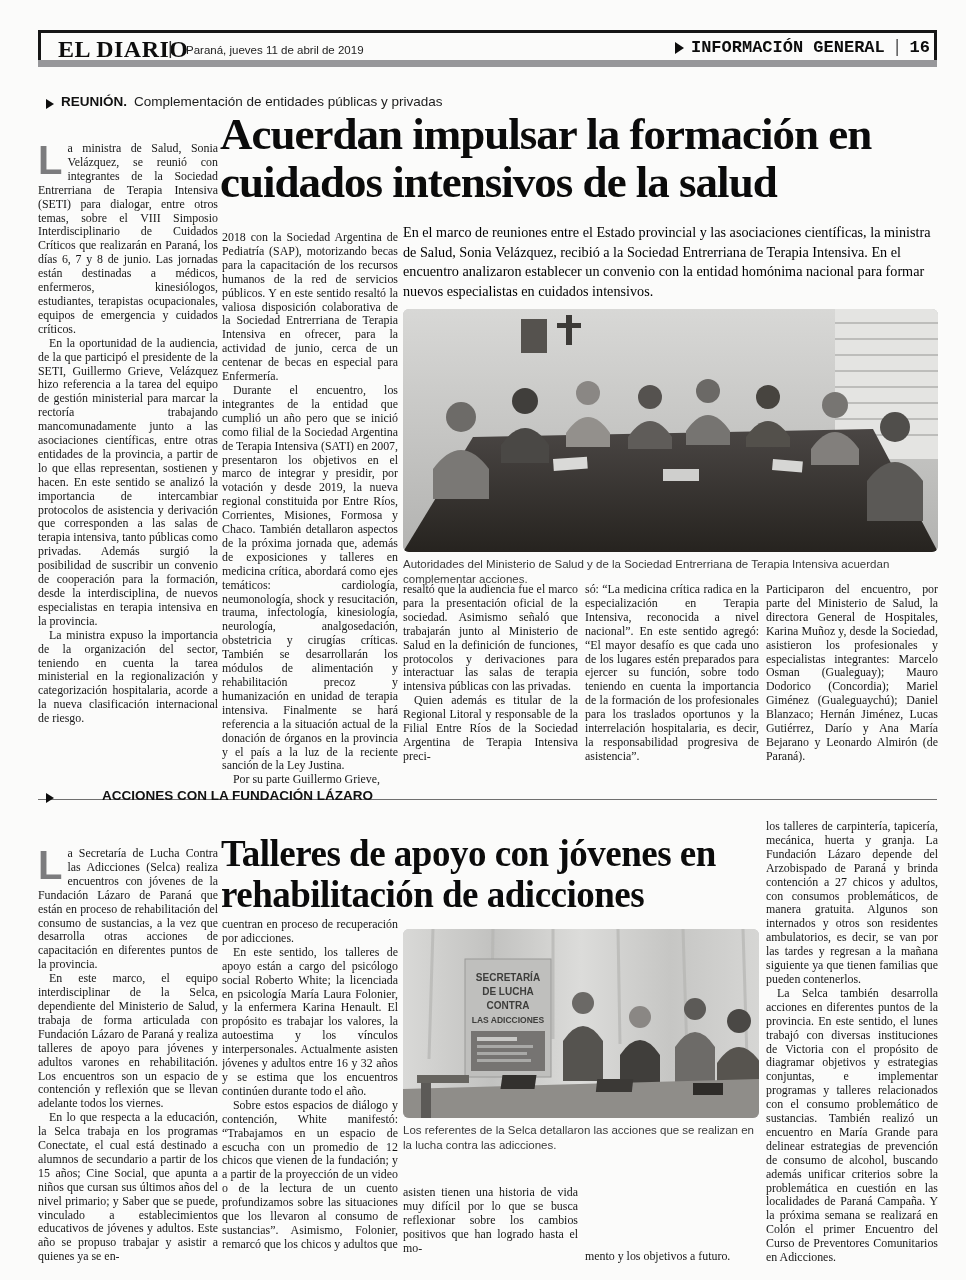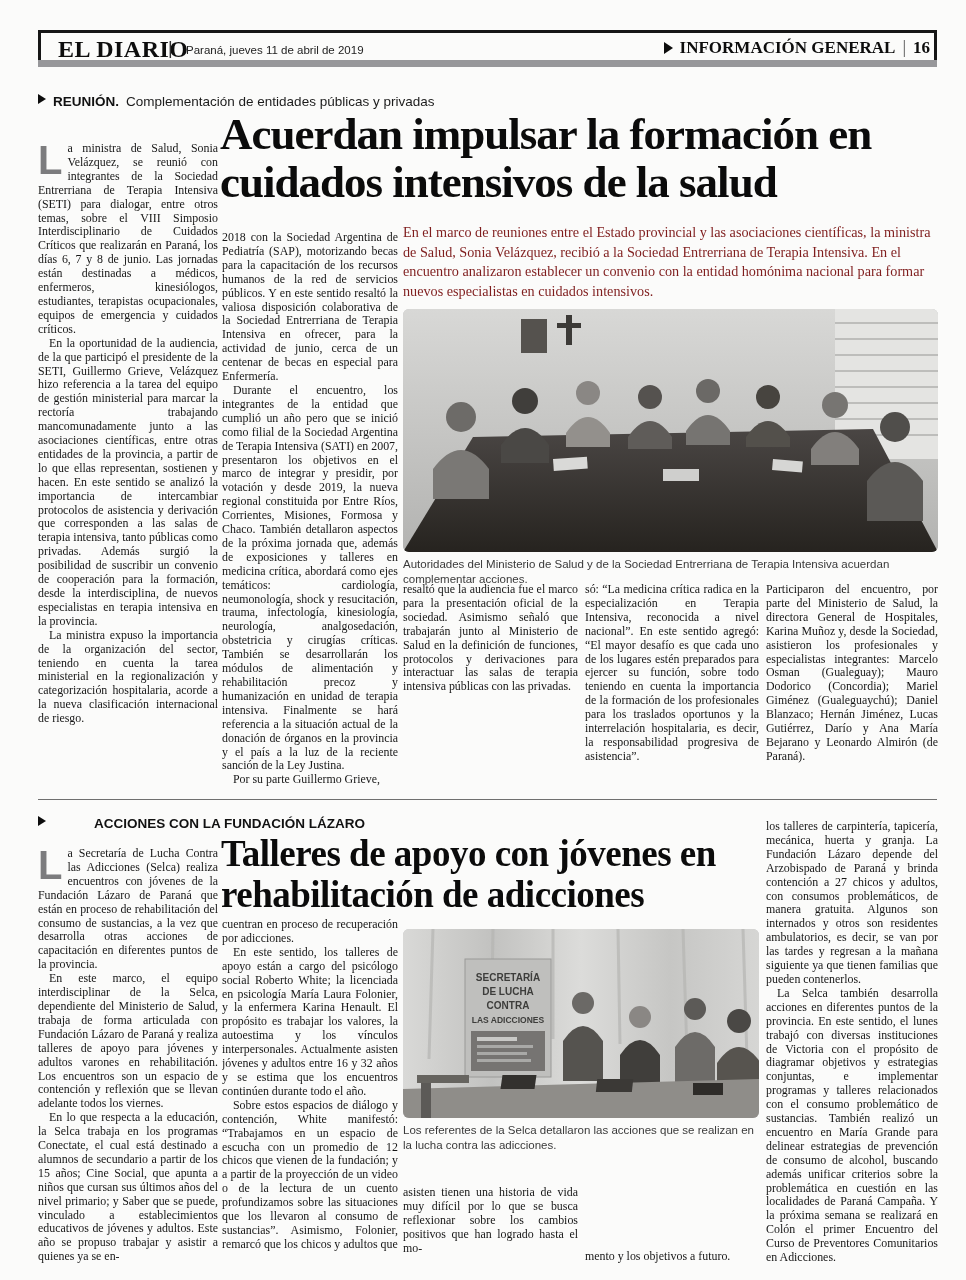--- a/index.html
+++ b/index.html
@@ -7,38 +7,38 @@
        font-family:"Liberation Serif",serif;color:#111;overflow:hidden;}
   .abs{position:absolute;}
   
   .top-rule{left:38px;top:30px;width:899px;height:3px;background:#161616;}
   .tick{top:30px;width:3px;height:34px;background:#161616;}
   .tick.l{left:38px;} .tick.r{left:934px;}
   .brand{left:58px;top:36px;font-family:"Liberation Serif",serif;font-weight:bold;
          font-size:24px;letter-spacing:.5px;color:#0d0d0d;}
   .brand-sep{left:168px;top:38px;font-size:18px;color:#333;font-family:"Liberation Sans",sans-serif;}
   .dateline{left:186px;top:44px;font-family:"Liberation Sans",sans-serif;font-size:11.5px;color:#222;}
-  .section-head{right:36px;top:38px;font-family:Liberation Serif, serif;font-weight:bold;
+  .section-head{right:36px;top:38px;font-family:Liberation Mono, monospace;font-weight:bold;
                 font-size:17px;color:#0d0d0d;display:flex;align-items:center;gap:7px;}
   .section-head .pipe{font-weight:normal;color:#555;font-size:18px;margin-top:-2px;}
   .arrow{display:inline-block;width:0;height:0;border-top:6px solid transparent;
          border-bottom:6px solid transparent;border-left:9px solid #0d0d0d;}
   .gray-bar{left:38px;top:60px;width:899px;height:7px;background:#97979a;}
   
   .kicker{font-family:"Liberation Sans",sans-serif;font-size:13.5px;color:#111;
-          display:flex;align-items:flex-start;gap:7px;}
+          display:flex;align-items:flex-end;gap:7px;margin-left:8px;}
   .kicker .arrow{border-top-width:5px;border-bottom-width:5px;border-left-width:8px;}
   .kicker b{font-weight:bold;}
   .kicker .rest{font-weight:normal;color:#1c1c1c;}
   
   .headline{font-family:"Liberation Serif",serif;font-weight:bold;color:#0b0b0b;
             letter-spacing:-1px;}
   .h1a{left:220px;top:110px;width:720px;font-size:45px;line-height:48px;}
   .h2a{left:221px;top:833px;width:540px;font-size:37px;line-height:41px;letter-spacing:-0.5px;}
-  .lead{left:403px;top:223px;width:535px;font-size:14.2px;line-height:19.5px;color:#7f1d1d;}
+  .lead{left:403px;top:223px;width:535px;font-size:14.2px;line-height:19.5px;color:#000000;}
   
   .col{font-size:11.9px;line-height:13.9px;text-align:justify;color:#161616;
        overflow:hidden;hyphens:auto;-webkit-hyphens:auto;}
   .col p{margin:0;}
   .col p + p{text-indent:11px;}
   .dropcap{float:left;font-family:"Liberation Sans",sans-serif;font-weight:bold;
            font-size:40px;line-height:33px;color:#7c7c7e;padding:2px 5px 0 0;}
   .a1c1{left:38px;top:142px;width:180px;height:656px;}
   .a1c2{left:222px;top:231px;width:176px;height:562px;}
   .a1c3{left:403px;top:583px;width:175px;height:212px;}
@@ -52,21 +52,21 @@
   
   .photo{background:#c9c9c9;overflow:hidden;border-radius:6px;}
   .photo1{left:403px;top:309px;width:535px;height:243px;}
   .photo2{left:403px;top:929px;width:356px;height:189px;}
   .caption{font-family:"Liberation Sans",sans-serif;font-size:11.5px;line-height:14.5px;
            color:#3a3a3a;}
   .cap1{left:403px;top:557px;width:535px;}
   .cap2{left:403px;top:1123px;width:356px;}
   .divider{left:38px;top:799px;width:899px;height:1px;background:#6f6f6f;}
   .k1{left:38px;top:94px;}
-  .k2{left:38px;top:816px;gap:48px;}
+  .k2{left:38px;top:788px;gap:48px;}
 </style>
 </head>
 <body>
 
 <div class="abs top-rule"></div>
 <div class="abs tick l"></div>
 <div class="abs tick r"></div>
 <div class="abs brand">EL DIARIO</div>
 <div class="abs brand-sep">|</div>
 <div class="abs dateline">Paraná, jueves 11 de abril de 2019</div>
@@ -153,20 +153,21 @@
         <path d="M408 140 q24 -34 48 0 l0 16 -48 0 z" fill="#827f7c"></path>
       <circle cx="492" cy="118" r="15" fill="#504e4b"></circle>
         <path d="M464 172 q28 -38 56 0 l0 40 -56 0 z" fill="#5b5956"></path>
     </g>
   </svg>
 </div>
 <div class="abs caption cap1">Autoridades del Ministerio de Salud y de la Sociedad Entrerriana de Terapia Intensiva acuerdan complementar acciones.</div>
 
 <div class="abs col a1c3">
   <p>resaltó que la audiencia fue el marco para la presentación oficial de la sociedad. Asimismo señaló que trabajarán junto al Ministerio de Salud en la definición de funciones, protocolos y derivaciones para interactuar las salas de terapia intensiva públicas con las privadas.</p>
+  <p>Quien además es titular de la Regional Litoral y responsable de la Filial Entre Ríos de la Sociedad Argentina de Terapia Intensiva preci-</p>
 </div>
 <div class="abs col a1c4">
   <p>só: “La medicina crítica radica en la especialización en Terapia Intensiva, reconocida a nivel nacional”. En este sentido agregó: “El mayor desafío es que cada uno de los lugares estén preparados para ejercer su función, sobre todo teniendo en cuenta la importancia de la formación de los profesionales para los traslados oportunos y la interrelación hospitalaria, es decir, la responsabilidad progresiva de asistencia”.</p>
 </div>
 <div class="abs col a1c5">
   <p>Participaron del encuentro, por parte del Ministerio de Salud, la directora General de Hospitales, Karina Muñoz y, desde la Sociedad, asistieron los profesionales y especialistas integrantes: Marcelo Osman (Gualeguay); Mauro Dodorico (Concordia); Mariel Giménez (Gualeguaychú); Daniel Blanzaco; Hernán Jiménez, Lucas Gutiérrez, Darío y Ana María Bejarano y Leonardo Almirón (de Paraná).</p>
 </div>
 
 <div class="abs divider"></div>
 

